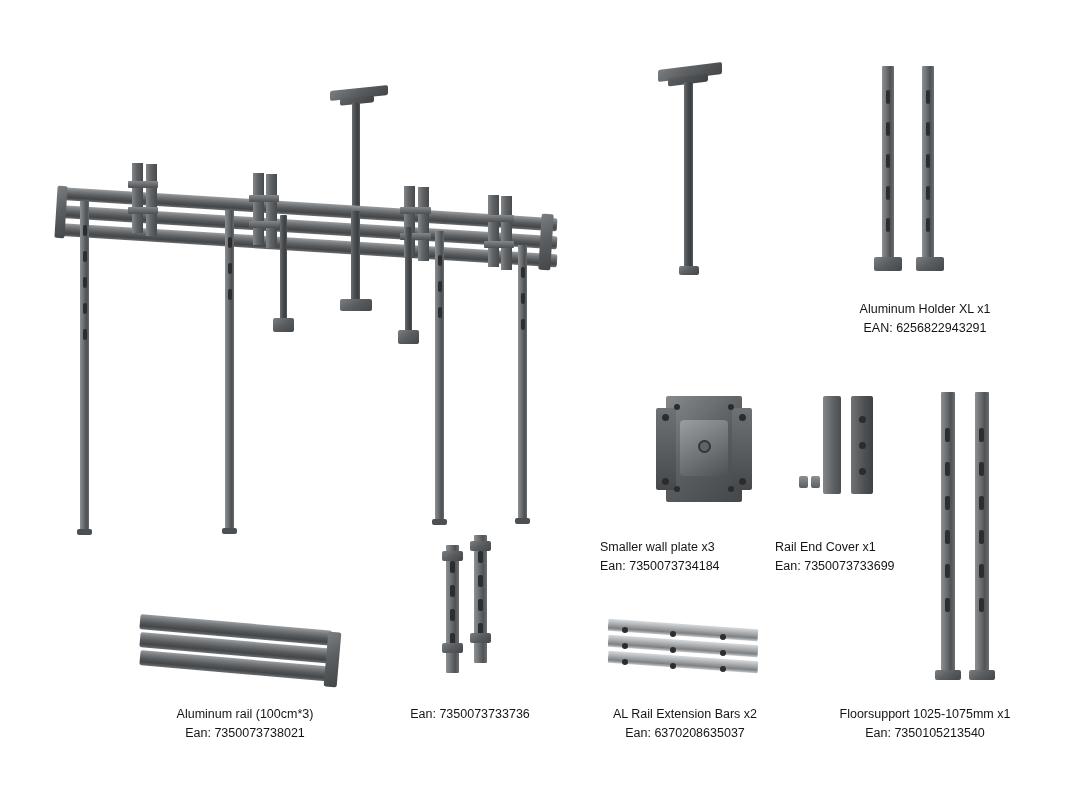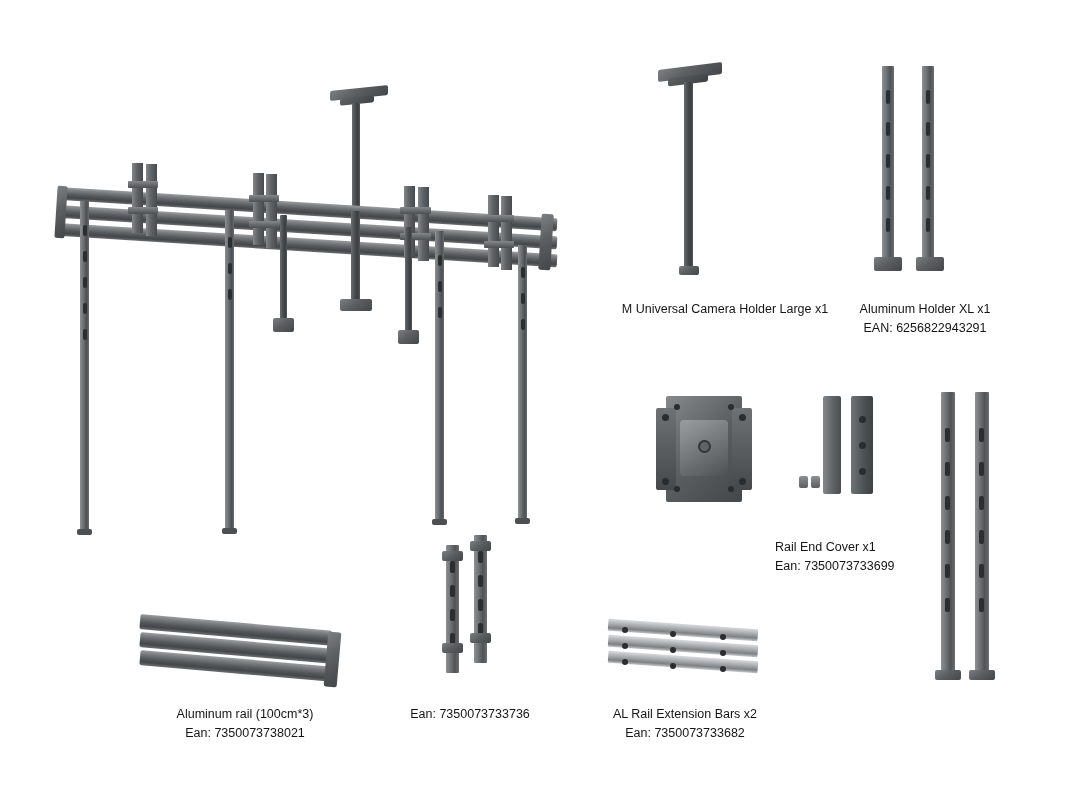--- a/index.html
+++ b/index.html
@@ -203,21 +203,20 @@
     <div class="slot" style="left:480.5px; top:264px; width:4px; height:11px;"></div>
   </div>
 
   <div class="part" id="camera-holder">
     <div class="plate" style="left:8px; top:6px; width:64px; height:12px; transform:skewY(-7deg);"></div>
     <div class="plate" style="left:18px; top:16px; width:40px; height:8px; transform:skewY(-7deg); background:linear-gradient(145deg,#5c6063,#3d4144);"></div>
     <div class="bar-v bar-dark" style="left:34px; top:22px; width:9px; height:190px;"></div>
     <div class="plate" style="left:29px; top:206px; width:20px; height:9px;"></div>
   </div>
   <div class="caption caption-camera">
-    <span class="title">M Universal Camera Holder Large x1</span>
   </div>
 
   <div class="part" id="soundbar-holder">
     <div class="bar-v" style="left:12px; top:6px; width:12px; height:195px;"></div>
     <div class="bar-v" style="left:52px; top:6px; width:12px; height:195px;"></div>
     <div class="slot" style="left:16px; top:30px; width:4px; height:14px;"></div>
     <div class="slot" style="left:16px; top:62px; width:4px; height:14px;"></div>
     <div class="slot" style="left:16px; top:94px; width:4px; height:14px;"></div>
     <div class="slot" style="left:16px; top:126px; width:4px; height:14px;"></div>
     <div class="slot" style="left:16px; top:158px; width:4px; height:14px;"></div>
@@ -241,20 +240,24 @@
     <div class="plate" style="left:30px; top:28px; width:48px; height:56px; background:linear-gradient(150deg,#9a9ea1,#6c7073 60%,#4d5154); border-radius:4px;"></div>
     <div class="hole" style="left:48px; top:48px; width:13px; height:13px; background:#5f6366; box-shadow:inset 0 0 0 2px #33373a;"></div>
     <div class="hole" style="left:12px; top:22px; width:7px; height:7px;"></div>
     <div class="hole" style="left:12px; top:86px; width:7px; height:7px;"></div>
     <div class="hole" style="left:89px; top:22px; width:7px; height:7px;"></div>
     <div class="hole" style="left:89px; top:86px; width:7px; height:7px;"></div>
     <div class="hole" style="left:24px; top:12px; width:6px; height:6px;"></div>
     <div class="hole" style="left:78px; top:12px; width:6px; height:6px;"></div>
     <div class="hole" style="left:24px; top:94px; width:6px; height:6px;"></div>
     <div class="hole" style="left:78px; top:94px; width:6px; height:6px;"></div>
+  </div>
+  <div class="caption caption-wallplate left-align">
+    <span class="title">Smaller wall plate x3</span>
+    <span class="ean">Ean:  7350073734184</span>
   </div>
 
   <div class="part" id="rail-end-cover">
     <div class="plate" style="left:28px; top:4px; width:18px; height:98px; background:linear-gradient(90deg,#83878a,#5d6164 60%,#4a4e51);"></div>
     <div class="plate" style="left:56px; top:4px; width:22px; height:98px; background:linear-gradient(90deg,#6f7376,#4d5154 60%,#3d4144);"></div>
     <div class="hole" style="left:64px; top:24px; width:7px; height:7px;"></div>
     <div class="hole" style="left:64px; top:50px; width:7px; height:7px;"></div>
     <div class="hole" style="left:64px; top:76px; width:7px; height:7px;"></div>
     <div class="plate" style="left:4px; top:84px; width:9px; height:12px; background:linear-gradient(180deg,#8d9194,#5a5e61); border-radius:2px;"></div>
     <div class="plate" style="left:16px; top:84px; width:9px; height:12px; background:linear-gradient(180deg,#8d9194,#5a5e61); border-radius:2px;"></div>
@@ -275,20 +278,24 @@
     <div class="slot" style="left:10px; top:210px; width:5px; height:14px;"></div>
     <div class="slot" style="left:44px; top:40px; width:5px; height:14px;"></div>
     <div class="slot" style="left:44px; top:74px; width:5px; height:14px;"></div>
     <div class="slot" style="left:44px; top:108px; width:5px; height:14px;"></div>
     <div class="slot" style="left:44px; top:142px; width:5px; height:14px;"></div>
     <div class="slot" style="left:44px; top:176px; width:5px; height:14px;"></div>
     <div class="slot" style="left:44px; top:210px; width:5px; height:14px;"></div>
     <div class="plate" style="left:0px; top:282px; width:26px; height:10px;"></div>
     <div class="plate" style="left:34px; top:282px; width:26px; height:10px;"></div>
   </div>
+  <div class="caption caption-floorsupport">
+    <span class="title">Floorsupport 1025-1075mm x1</span>
+    <span class="ean">Ean: 7350105213540</span>
+  </div>
 
   <div class="part" id="alu-rails">
     <div class="rail" style="left:0px; top:4px; width:192px; height:15px; transform:rotate(5deg);"></div>
     <div class="rail" style="left:0px; top:22px; width:192px; height:15px; transform:rotate(5deg);"></div>
     <div class="rail" style="left:0px; top:40px; width:192px; height:15px; transform:rotate(5deg);"></div>
     <div class="plate" style="left:186px; top:22px; width:13px; height:55px; transform:rotate(5deg);"></div>
   </div>
   <div class="caption caption-alurail">
     <span class="title">Aluminum rail (100cm*3)</span>
     <span class="ean">Ean:  7350073738021</span>
@@ -323,16 +330,16 @@
     <div class="hole" style="left:112px; top:14px; width:6px; height:6px;"></div>
     <div class="hole" style="left:14px; top:23px; width:6px; height:6px;"></div>
     <div class="hole" style="left:62px; top:27px; width:6px; height:6px;"></div>
     <div class="hole" style="left:112px; top:30px; width:6px; height:6px;"></div>
     <div class="hole" style="left:14px; top:39px; width:6px; height:6px;"></div>
     <div class="hole" style="left:62px; top:43px; width:6px; height:6px;"></div>
     <div class="hole" style="left:112px; top:46px; width:6px; height:6px;"></div>
   </div>
   <div class="caption caption-extbars">
     <span class="title">AL Rail Extension Bars x2</span>
-    <span class="ean">Ean: 7350073733682</span>
+    <span class="ean">Ean: 6370208635037</span>
   </div>
 
 </div>
 
 </body></html>

